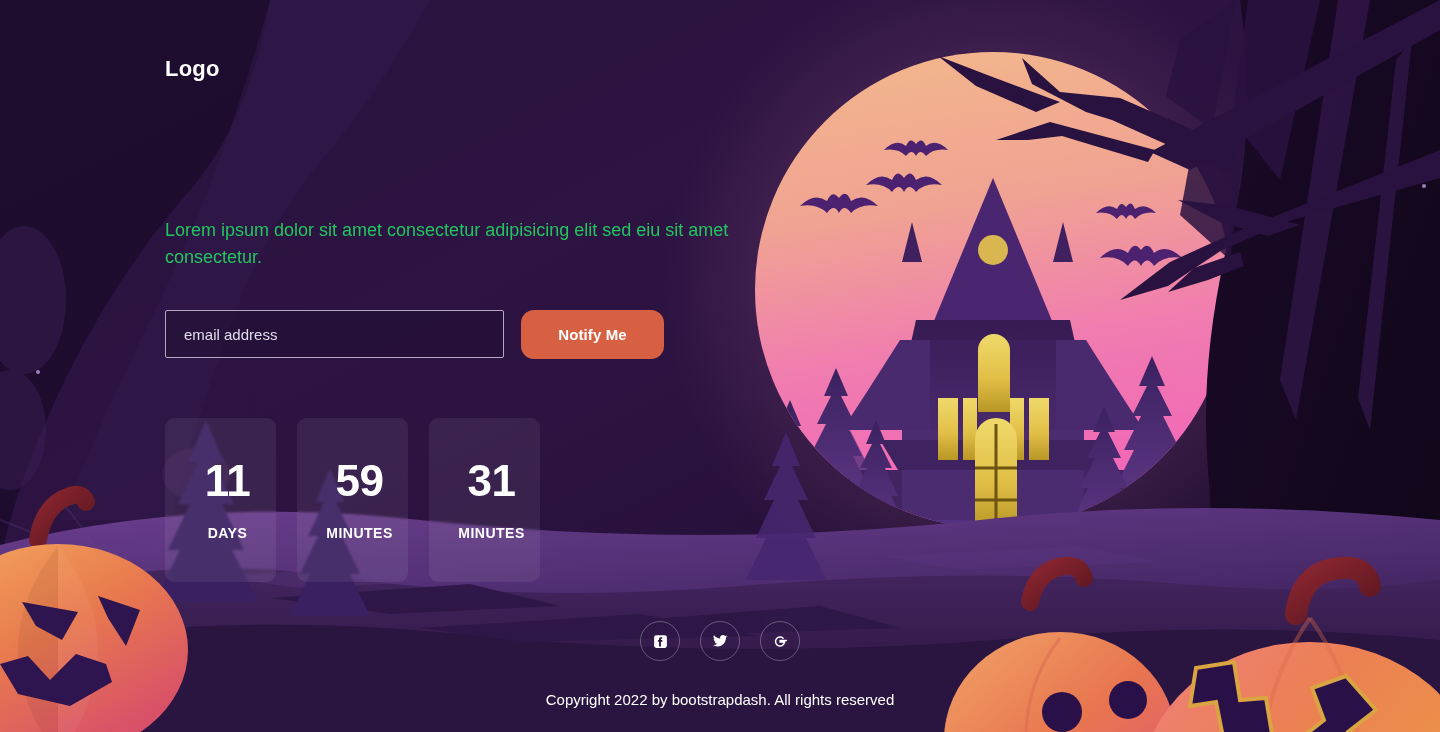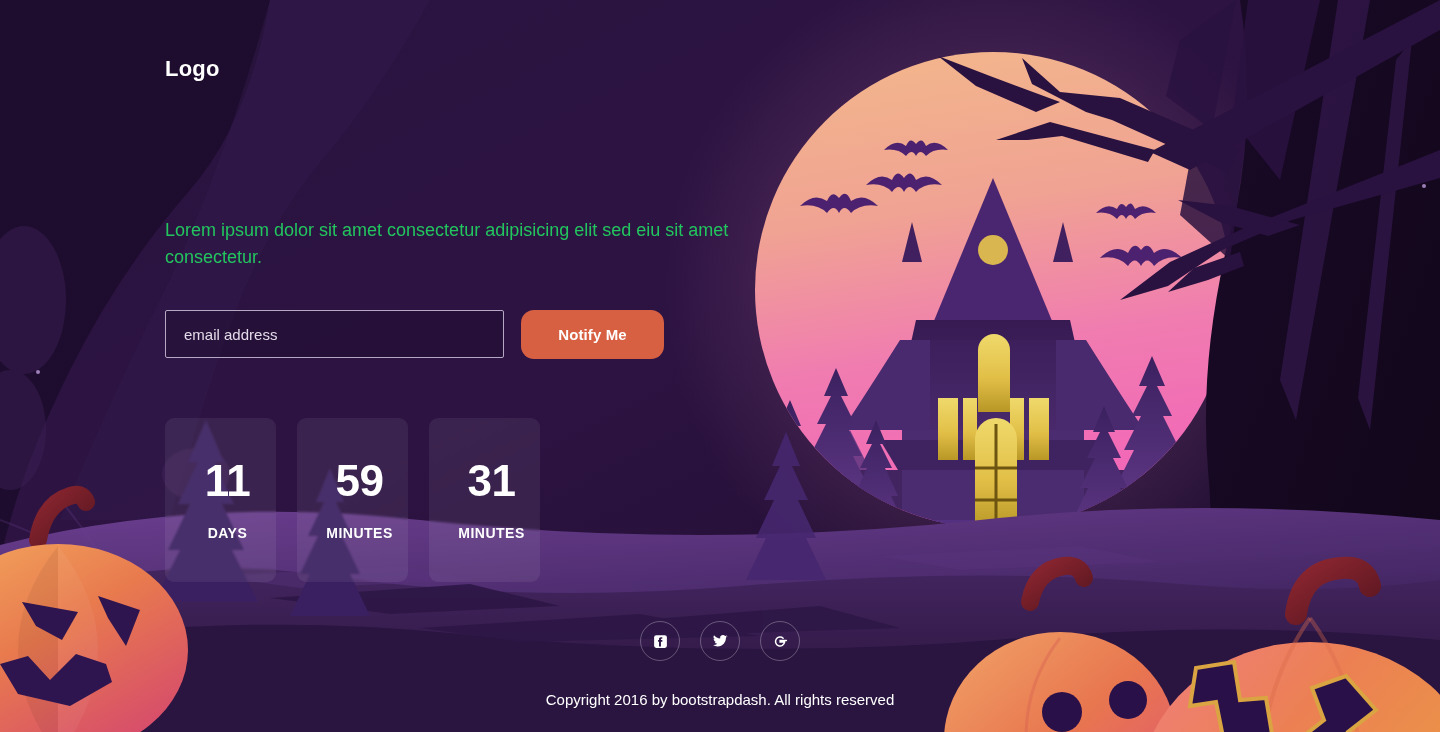--- a/index.html
+++ b/index.html
@@ -479,16 +479,16 @@
       </a>
       <a class="social-link" href="#">
         <span>
           <svg width="18" height="18" viewBox="0 0 24 24" aria-hidden="true">
             <path fill="none" stroke="#ffffff" stroke-width="2" stroke-linecap="round" d="M20.5 11.2h-8.3v2.2h5.8a6 6 0 1 1-1.8-5.1"></path>
           </svg>
         </span>
       </a>
     </div>
 
-    <div class="copyright">Copyright 2016 by bootstrapdash. All rights reserved</div>
+    <div class="copyright">Copyright 2022 by bootstrapdash. All rights reserved</div>
 
   </div>
 </div>
 
 </body></html>

